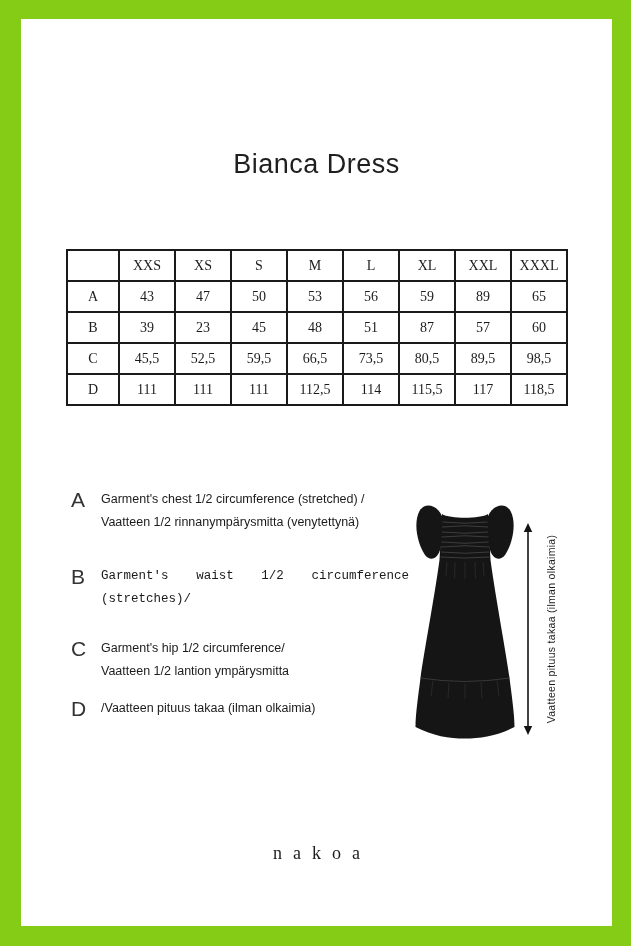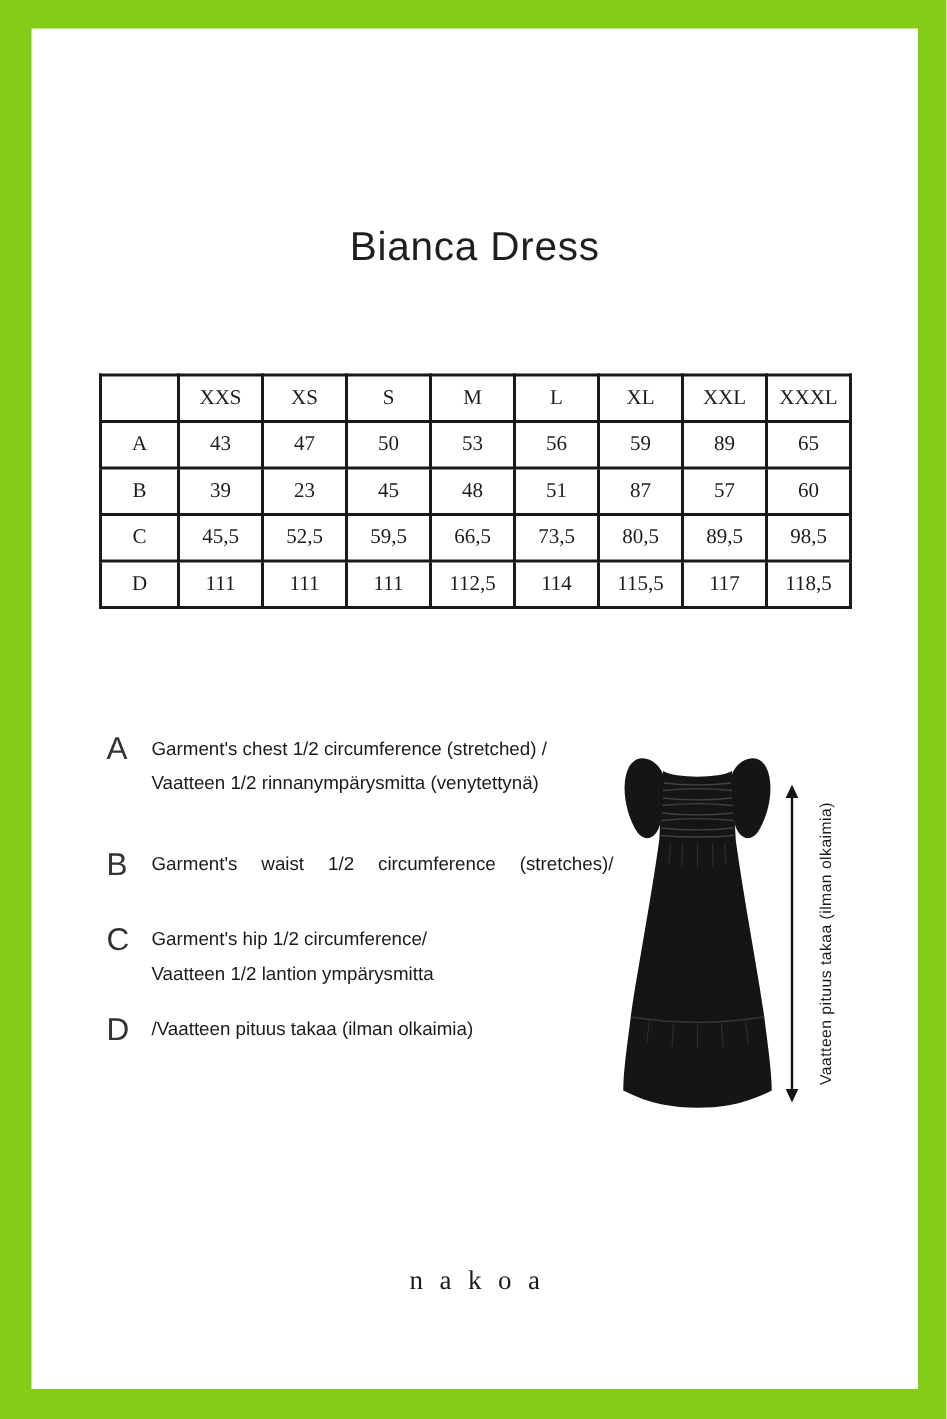--- a/index.html
+++ b/index.html
@@ -83,20 +83,21 @@
     width: 308px;
     font-size: 12.5px;
     line-height: 23px;
     color: #1b1b1b;
   }
   .legend-line { white-space: nowrap; }
   .legend-line.justify {
     white-space: normal;
     text-align: justify;
     text-align-last: justify;
+    font-family: Liberation Mono, monospace;
   }
 
   .figure { position: absolute; left: 0; top: 0; }
   .dress-svg {
     position: absolute;
     left: 392px;
     top: 481px;
     width: 104px;
     height: 240px;
   }

